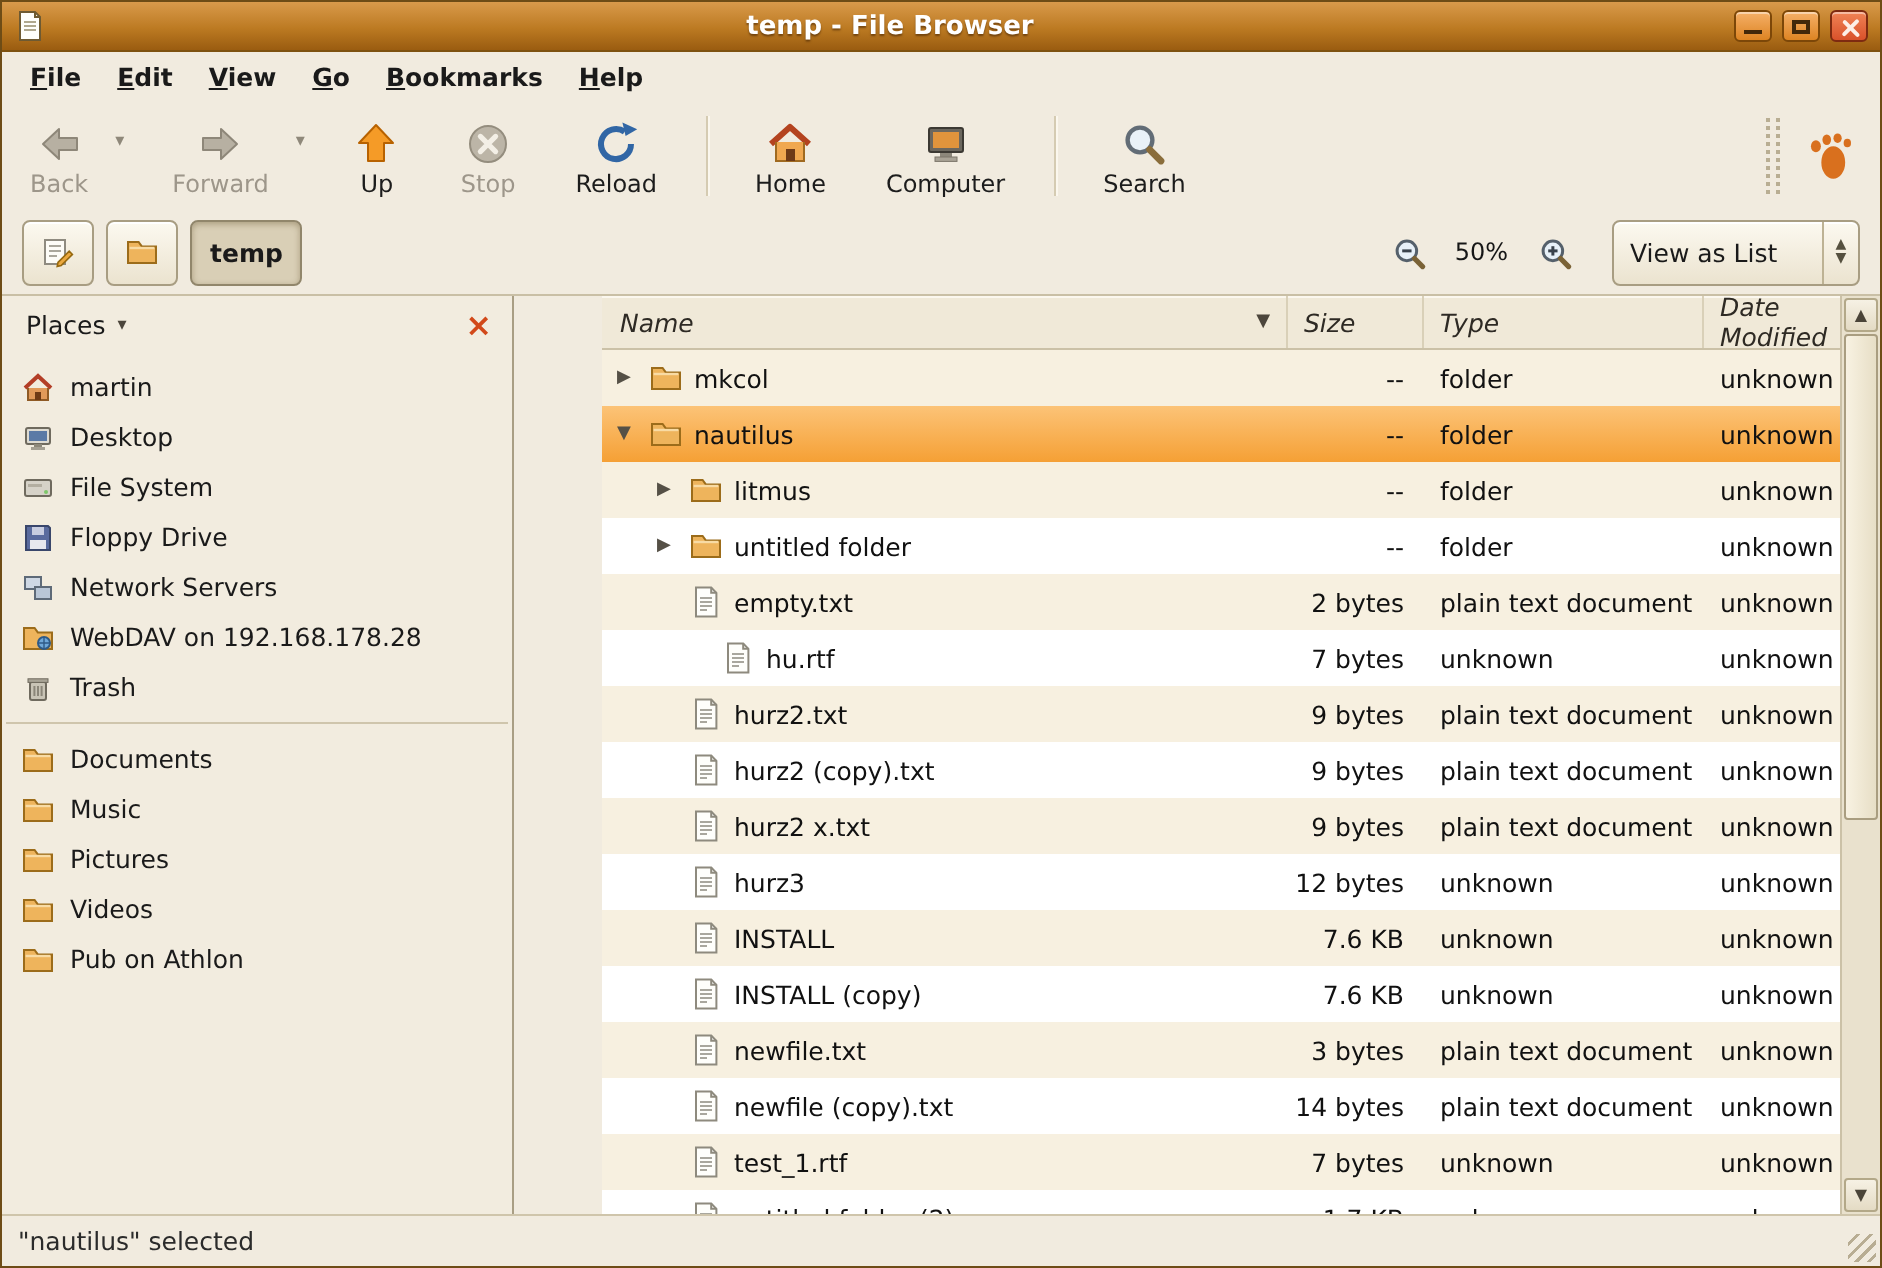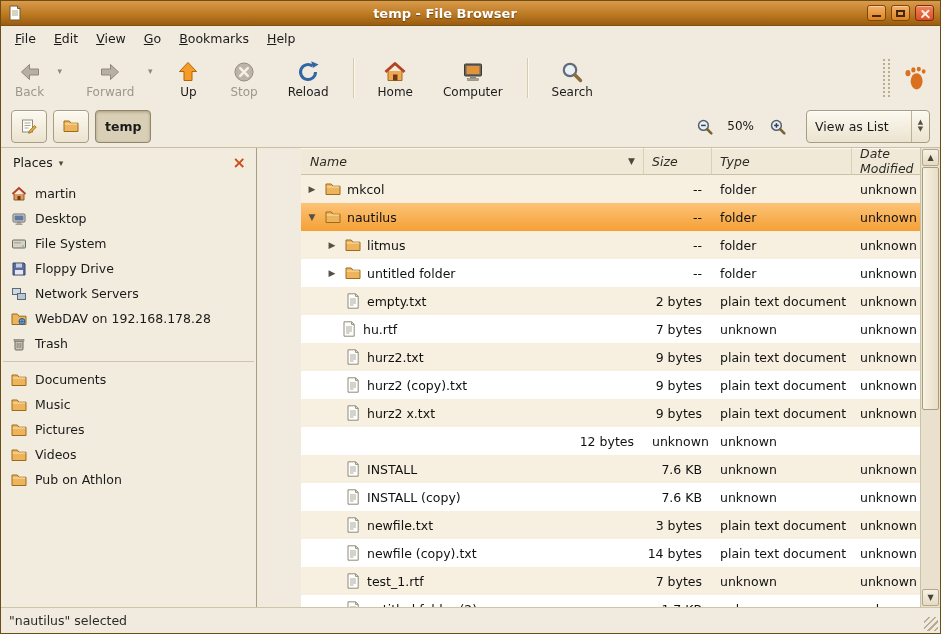--- a/index.html
+++ b/index.html
@@ -25,21 +25,21 @@
   .wbtns{display:flex;gap:5px;flex:none;}
   .wbtn{width:19px;height:16px;border-radius:3px;border:1px solid #7c4708;position:relative;
         background:linear-gradient(#f5b068,#dd8423);box-shadow:inset 0 1px 0 rgba(255,255,255,.45);cursor:default;}
   .wbtn.min::after{content:"";position:absolute;left:4px;right:4px;bottom:3px;height:2.5px;background:#42280a;}
   .wbtn.max::after{content:"";position:absolute;left:4px;right:4px;top:3.5px;bottom:3.5px;border:2px solid #42280a;}
   .wbtn.close{background:linear-gradient(#f08356,#d9512a);border-color:#7e2a10;}
   .wbtn.close::before,.wbtn.close::after{content:"";position:absolute;left:3.5px;top:6.5px;width:10.5px;height:2.4px;background:#fdeee6;border-radius:1px;}
   .wbtn.close::before{transform:rotate(45deg);}
   .wbtn.close::after{transform:rotate(-45deg);}
   
-  .menubar{flex:none;height:25px;display:flex;align-items:center;gap:2px;padding:0 6px;}
+  .menubar{flex:none;height:25px;display:flex;align-items:center;gap:2px;padding:0 6px;font-weight:bold;}
   .menu-item{padding:2px 8px;border-radius:3px;}
   .menu-item u{text-decoration:underline;}
   
   .toolbar{flex:none;height:54px;display:flex;align-items:center;padding:2px 8px 2px 6px;}
   .tools{display:flex;align-items:center;gap:14px;}
   .tool{display:flex;flex-direction:column;align-items:center;gap:1px;padding:3px 8px 1px;position:relative;border-radius:4px;}
   .tool.has-drop{margin-right:12px;}
   .ticon{width:24px;height:24px;display:flex;}
   .ticon svg{width:24px;height:24px;}
   .tlabel{font-size:12px;color:#1c1c1c;}
@@ -503,21 +503,21 @@
                     <path d="M5 6 h6 M5 8 h6 M5 10 h6 M5 12 h3.5" stroke="#a9a79e"></path>
                   </svg>
                 </span>
                 <span class="fname">empty.txt</span>
               </div>
               <div class="cell size">2 bytes</div>
               <div class="cell type">plain text document</div>
               <div class="cell date">unknown</div>
             </div>
             <div class="frow">
-              <div class="cell name" style="padding-left:20px">
+              <div class="cell name" style="padding-left:40px">
                 <span class="exp"></span>
                 <span class="ficon">
                   <svg viewBox="0 0 16 16">
                     <path d="M3 .8 H10.6 L13.2 3.4 V15.2 H3 Z" fill="#fefefb" stroke="#8e8a7e"></path>
                     <path d="M10.6 .8 V3.4 H13.2" fill="none" stroke="#8e8a7e"></path>
                     <path d="M5 6 h6 M5 8 h6 M5 10 h6 M5 12 h3.5" stroke="#a9a79e"></path>
                   </svg>
                 </span>
                 <span class="fname">hu.rtf</span>
               </div>
@@ -567,20 +567,31 @@
                     <path d="M5 6 h6 M5 8 h6 M5 10 h6 M5 12 h3.5" stroke="#a9a79e"></path>
                   </svg>
                 </span>
                 <span class="fname">hurz2 x.txt</span>
               </div>
               <div class="cell size">9 bytes</div>
               <div class="cell type">plain text document</div>
               <div class="cell date">unknown</div>
             </div>
             <div class="frow">
+              <div class="cell name" style="padding-left:24px">
+                <span class="exp"></span>
+                <span class="ficon">
+                  <svg viewBox="0 0 16 16">
+                    <path d="M3 .8 H10.6 L13.2 3.4 V15.2 H3 Z" fill="#fefefb" stroke="#8e8a7e"></path>
+                    <path d="M10.6 .8 V3.4 H13.2" fill="none" stroke="#8e8a7e"></path>
+                    <path d="M5 6 h6 M5 8 h6 M5 10 h6 M5 12 h3.5" stroke="#a9a79e"></path>
+                  </svg>
+                </span>
+                <span class="fname">hurz3</span>
+              </div>
               <div class="cell size">12 bytes</div>
               <div class="cell type">unknown</div>
               <div class="cell date">unknown</div>
             </div>
             <div class="frow alt">
               <div class="cell name" style="padding-left:24px">
                 <span class="exp"></span>
                 <span class="ficon">
                   <svg viewBox="0 0 16 16">
                     <path d="M3 .8 H10.6 L13.2 3.4 V15.2 H3 Z" fill="#fefefb" stroke="#8e8a7e"></path>

